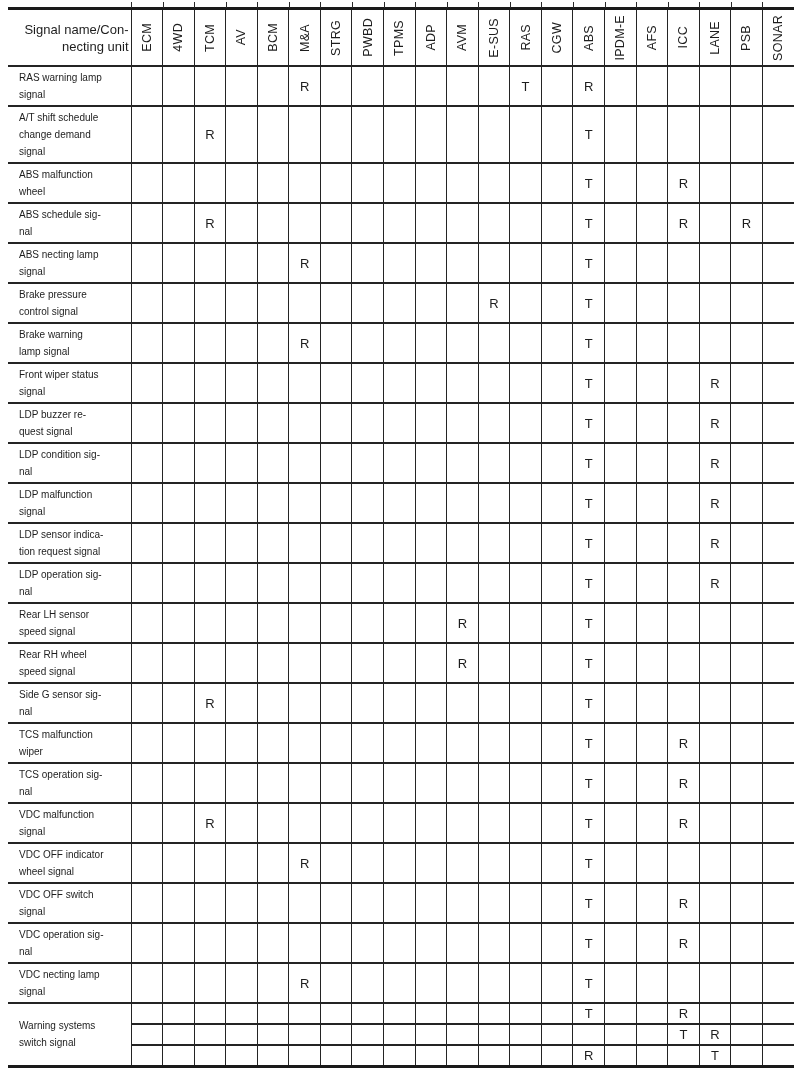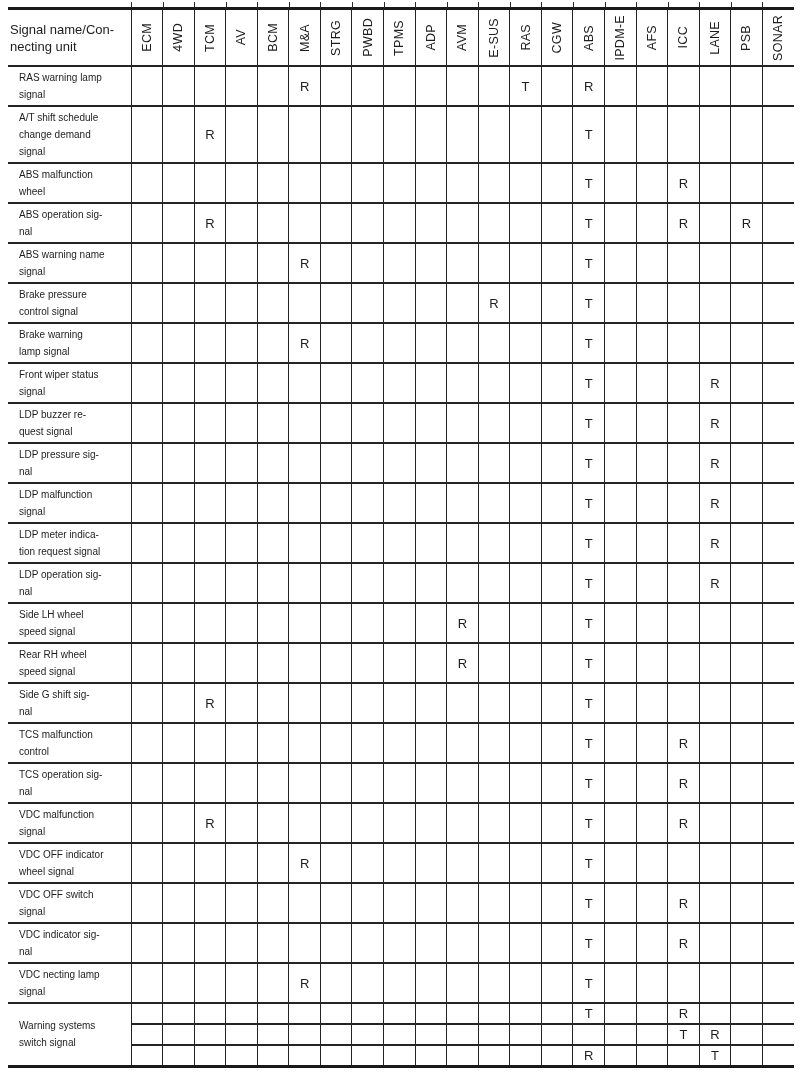--- a/index.html
+++ b/index.html
@@ -35,21 +35,21 @@
 
   thead tr { height: 55px; }
   tr.r2 { height: 40px; }
   tr.r3 { height: 57px; }
   tr.subrow { height: 21px; }
 
   th.corner {
     font-weight: normal;
     font-size: 13px;
     line-height: 17px;
-    text-align: left;
+    text-align: right;
     vertical-align: middle;
     white-space: pre-line;
     padding: 0 2px;
   }
   th.col-h {
     font-weight: normal;
     vertical-align: middle;
     padding: 0;
   }
   th.col-h .rotwrap {
@@ -298,21 +298,21 @@
           <td class="mark-cell"></td>
           <td class="mark-cell">T</td>
           <td class="mark-cell"></td>
           <td class="mark-cell"></td>
           <td class="mark-cell">R</td>
           <td class="mark-cell"></td>
           <td class="mark-cell"></td>
           <td class="mark-cell"></td>
         </tr>
         <tr class="r2">
-          <td class="name-cell" rowspan="1">ABS operation sig-
+          <td class="name-cell" rowspan="1">ABS schedule sig-
 nal</td>
           <td class="mark-cell"></td>
           <td class="mark-cell"></td>
           <td class="mark-cell">R</td>
           <td class="mark-cell"></td>
           <td class="mark-cell"></td>
           <td class="mark-cell"></td>
           <td class="mark-cell"></td>
           <td class="mark-cell"></td>
           <td class="mark-cell"></td>
@@ -323,21 +323,21 @@
           <td class="mark-cell"></td>
           <td class="mark-cell">T</td>
           <td class="mark-cell"></td>
           <td class="mark-cell"></td>
           <td class="mark-cell">R</td>
           <td class="mark-cell"></td>
           <td class="mark-cell">R</td>
           <td class="mark-cell"></td>
         </tr>
         <tr class="r2">
-          <td class="name-cell" rowspan="1">ABS warning name
+          <td class="name-cell" rowspan="1">ABS necting lamp
 signal</td>
           <td class="mark-cell"></td>
           <td class="mark-cell"></td>
           <td class="mark-cell"></td>
           <td class="mark-cell"></td>
           <td class="mark-cell"></td>
           <td class="mark-cell">R</td>
           <td class="mark-cell"></td>
           <td class="mark-cell"></td>
           <td class="mark-cell"></td>
@@ -448,21 +448,21 @@
           <td class="mark-cell"></td>
           <td class="mark-cell">T</td>
           <td class="mark-cell"></td>
           <td class="mark-cell"></td>
           <td class="mark-cell"></td>
           <td class="mark-cell">R</td>
           <td class="mark-cell"></td>
           <td class="mark-cell"></td>
         </tr>
         <tr class="r2">
-          <td class="name-cell" rowspan="1">LDP pressure sig-
+          <td class="name-cell" rowspan="1">LDP condition sig-
 nal</td>
           <td class="mark-cell"></td>
           <td class="mark-cell"></td>
           <td class="mark-cell"></td>
           <td class="mark-cell"></td>
           <td class="mark-cell"></td>
           <td class="mark-cell"></td>
           <td class="mark-cell"></td>
           <td class="mark-cell"></td>
           <td class="mark-cell"></td>
@@ -498,21 +498,21 @@
           <td class="mark-cell"></td>
           <td class="mark-cell">T</td>
           <td class="mark-cell"></td>
           <td class="mark-cell"></td>
           <td class="mark-cell"></td>
           <td class="mark-cell">R</td>
           <td class="mark-cell"></td>
           <td class="mark-cell"></td>
         </tr>
         <tr class="r2">
-          <td class="name-cell" rowspan="1">LDP meter indica-
+          <td class="name-cell" rowspan="1">LDP sensor indica-
 tion request signal</td>
           <td class="mark-cell"></td>
           <td class="mark-cell"></td>
           <td class="mark-cell"></td>
           <td class="mark-cell"></td>
           <td class="mark-cell"></td>
           <td class="mark-cell"></td>
           <td class="mark-cell"></td>
           <td class="mark-cell"></td>
           <td class="mark-cell"></td>
@@ -548,21 +548,21 @@
           <td class="mark-cell"></td>
           <td class="mark-cell">T</td>
           <td class="mark-cell"></td>
           <td class="mark-cell"></td>
           <td class="mark-cell"></td>
           <td class="mark-cell">R</td>
           <td class="mark-cell"></td>
           <td class="mark-cell"></td>
         </tr>
         <tr class="r2">
-          <td class="name-cell" rowspan="1">Side LH wheel
+          <td class="name-cell" rowspan="1">Rear LH sensor
 speed signal</td>
           <td class="mark-cell"></td>
           <td class="mark-cell"></td>
           <td class="mark-cell"></td>
           <td class="mark-cell"></td>
           <td class="mark-cell"></td>
           <td class="mark-cell"></td>
           <td class="mark-cell"></td>
           <td class="mark-cell"></td>
           <td class="mark-cell"></td>
@@ -598,21 +598,21 @@
           <td class="mark-cell"></td>
           <td class="mark-cell">T</td>
           <td class="mark-cell"></td>
           <td class="mark-cell"></td>
           <td class="mark-cell"></td>
           <td class="mark-cell"></td>
           <td class="mark-cell"></td>
           <td class="mark-cell"></td>
         </tr>
         <tr class="r2">
-          <td class="name-cell" rowspan="1">Side G shift sig-
+          <td class="name-cell" rowspan="1">Side G sensor sig-
 nal</td>
           <td class="mark-cell"></td>
           <td class="mark-cell"></td>
           <td class="mark-cell">R</td>
           <td class="mark-cell"></td>
           <td class="mark-cell"></td>
           <td class="mark-cell"></td>
           <td class="mark-cell"></td>
           <td class="mark-cell"></td>
           <td class="mark-cell"></td>
@@ -624,21 +624,21 @@
           <td class="mark-cell">T</td>
           <td class="mark-cell"></td>
           <td class="mark-cell"></td>
           <td class="mark-cell"></td>
           <td class="mark-cell"></td>
           <td class="mark-cell"></td>
           <td class="mark-cell"></td>
         </tr>
         <tr class="r2">
           <td class="name-cell" rowspan="1">TCS malfunction
-control</td>
+wiper</td>
           <td class="mark-cell"></td>
           <td class="mark-cell"></td>
           <td class="mark-cell"></td>
           <td class="mark-cell"></td>
           <td class="mark-cell"></td>
           <td class="mark-cell"></td>
           <td class="mark-cell"></td>
           <td class="mark-cell"></td>
           <td class="mark-cell"></td>
           <td class="mark-cell"></td>
@@ -748,21 +748,21 @@
           <td class="mark-cell"></td>
           <td class="mark-cell">T</td>
           <td class="mark-cell"></td>
           <td class="mark-cell"></td>
           <td class="mark-cell">R</td>
           <td class="mark-cell"></td>
           <td class="mark-cell"></td>
           <td class="mark-cell"></td>
         </tr>
         <tr class="r2">
-          <td class="name-cell" rowspan="1">VDC indicator sig-
+          <td class="name-cell" rowspan="1">VDC operation sig-
 nal</td>
           <td class="mark-cell"></td>
           <td class="mark-cell"></td>
           <td class="mark-cell"></td>
           <td class="mark-cell"></td>
           <td class="mark-cell"></td>
           <td class="mark-cell"></td>
           <td class="mark-cell"></td>
           <td class="mark-cell"></td>
           <td class="mark-cell"></td>

